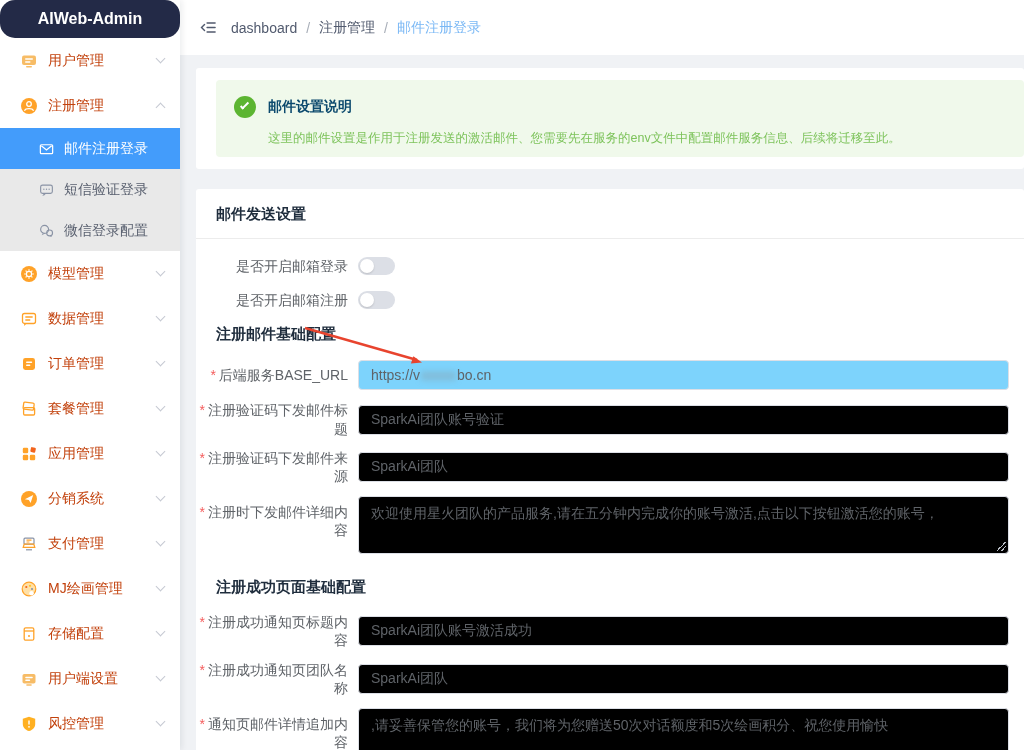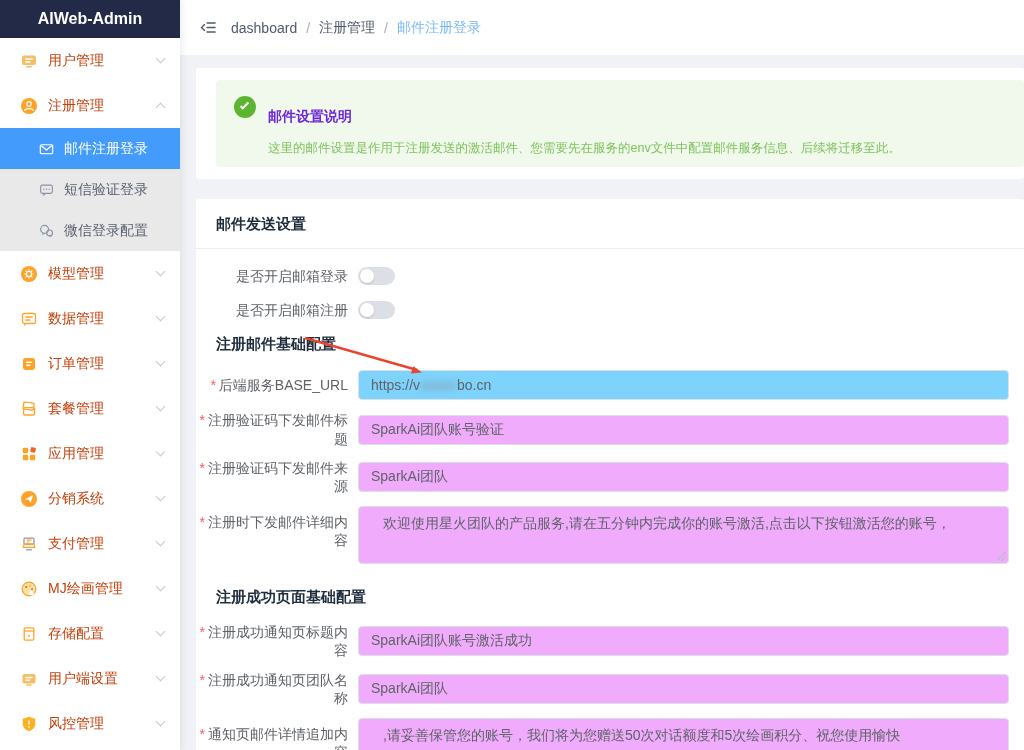--- a/index.html
+++ b/index.html
@@ -2,21 +2,21 @@
 <html><head>
 <meta charset="utf-8">
 <style>
   * { margin:0; padding:0; box-sizing:border-box; }
   html,body { width:1024px; height:750px; overflow:hidden; }
   body { font-family:"Liberation Sans","DejaVu Sans",sans-serif; font-size:14px; color:#515a6e; background:#f0f2f5; }
   .app { display:flex; width:1024px; height:750px; }
 
   
   .sidebar { width:180px; flex:none; background:#fff; box-shadow:2px 0 6px rgba(0,21,41,.08); z-index:2; display:flex; flex-direction:column; }
-  .sidebar-header { height:38px; flex:none; background:#232a47; color:#fff; font-size:16px; font-weight:bold; display:flex; align-items:center; justify-content:center; }
+  .sidebar-header { height:38px; flex:none; background:#232a47; color:#fff; font-size:16px; font-weight:bold; display:flex; align-items:center; justify-content:center;border-radius:15px; }
   .menu { flex:1; overflow:hidden; }
   .menu-item { height:45px; display:flex; align-items:center; padding:0 16px 0 20px; color:#c2410c; cursor:pointer; }
   .mi-icon { width:18px; height:18px; margin-right:10px; flex:none; display:flex; align-items:center; justify-content:center; }
   .mi-icon svg { width:18px; height:18px; }
   .chev { margin-left:auto; width:7px; height:7px; border-right:1.5px solid #c5c9d2; border-bottom:1.5px solid #c5c9d2; transform:rotate(45deg); margin-top:-4px; }
   .chev.up { transform:rotate(-135deg); margin-top:4px; }
   .submenu { background:#e9e9e9; }
   .sub-item { height:41px; display:flex; align-items:center; padding-left:38px; color:#5a6170; cursor:pointer; }
   .sub-item .mi-icon { width:17px; height:17px; margin-right:9px; }
   .sub-item.active { background:#439cfb; color:#fff; }
@@ -30,37 +30,37 @@
   .crumb { cursor:pointer; }
   .crumb.active { color:#7ab8f5; }
 
   .content { flex:1; padding:13px 0 0 16px; overflow:hidden; display:flex; flex-direction:column; }
 
   
   .alert-card { flex:none; background:#fff; border-radius:3px; padding:12px 0 12px 20px; }
   .alert { background:#f0f9eb; border-radius:4px; padding:10px 14px; display:flex; align-items:flex-start; }
   .alert-icon { width:22px; height:22px; border-radius:50%; background:#5cb531; flex:none; margin:6px 12px 0 4px; position:relative; }
   .checkmark { position:absolute; left:6px; top:7px; width:9px; height:4px; border-left:2px solid #fff; border-bottom:2px solid #fff; transform:rotate(-45deg); }
-  .alert-title { color:#6d28d9; font-weight:bold; font-size:14px; margin-top:18px; }
+  .alert-title { color:#0c4a6e; font-weight:bold; font-size:14px; margin-top:8px; }
   .alert-desc { color:#7dc35b; font-size:12.5px; margin-top:14px; }
 
   
   .form-card { background:#fff; border-radius:3px 3px 0 0; margin-top:20px; flex:1; overflow:hidden; position:relative; }
   .card-header { font-size:15px; font-weight:bold; color:#1f2d3d; padding:16px 20px 14px; border-bottom:1px solid #ececec; }
   .card-body { padding-top:18px; position:relative; }
   .form-row { display:flex; align-items:center; margin:0 15px 11px 0; }
   .row-top { align-items:flex-start; }
   .row-top .f-label { padding-top:7px; }
   .f-label { width:162px; flex:none; text-align:right; padding-right:10px; color:#5f6368; line-height:1.3; }
   .req { color:#f45c5c; margin-right:3px; }
-  .el-input { flex:1; height:30px; border:1px solid #dcdfe6; border-radius:4px; padding:0 12px; font-size:14px; color:#5f6368; background:#f0abfc; font-family:inherit; outline:none; min-width:0; }
+  .el-input { flex:1; height:30px; border:1px solid #dcdfe6; border-radius:4px; padding:0 12px; font-size:14px; color:#5f6368; background:#000000; font-family:inherit; outline:none; min-width:0; }
   .input-like { flex:1; height:30px; border:1px solid #dcdfe6; border-radius:4px; padding:0 12px; display:flex; align-items:center; color:#5f6368; background:#7dd3fc; cursor:text; }
   .censored { filter:blur(3px); color:#8b9096; margin:0 1px; }
   .ta-wrap { flex:1; position:relative; display:flex; min-width:0; }
-  textarea.el-input { height:58px; padding:6px 24px; resize:none; line-height:1.5; width:100%; }
+  textarea.el-input { height:58px; padding:6px 12px; resize:none; line-height:1.5; width:100%; }
   .grip { position:absolute; right:3px; bottom:3px; width:10px; height:10px;
           background:linear-gradient(135deg, transparent 50%, #b8bcc4 50%, #b8bcc4 58%, transparent 58%, transparent 72%, #b8bcc4 72%, #b8bcc4 80%, transparent 80%); }
   .switch-row { margin-bottom:16px; }
   .switch { width:37px; height:18px; border:none; border-radius:9px; background:#dcdfe6; position:relative; cursor:pointer; }
   .knob { position:absolute; left:2px; top:2px; width:14px; height:14px; border-radius:50%; background:#fff; box-shadow:0 1px 2px rgba(0,0,0,.15); }
   .section-title { font-size:15px; font-weight:bold; color:#1f2d3d; margin:4px 0 16px 20px; }
   .section-title.second { margin-top:24px; }
   .input-group { flex:1; display:flex; height:30px; min-width:0; }
   .input-group .el-input { border-radius:4px 0 0 4px; border-right:none; }
   .suffix { width:38px; flex:none; background:#f5f7fa; border:1px solid #dcdfe6; border-radius:0 4px 4px 0; display:flex; align-items:center; justify-content:center; color:#909399; font-size:13px; }

